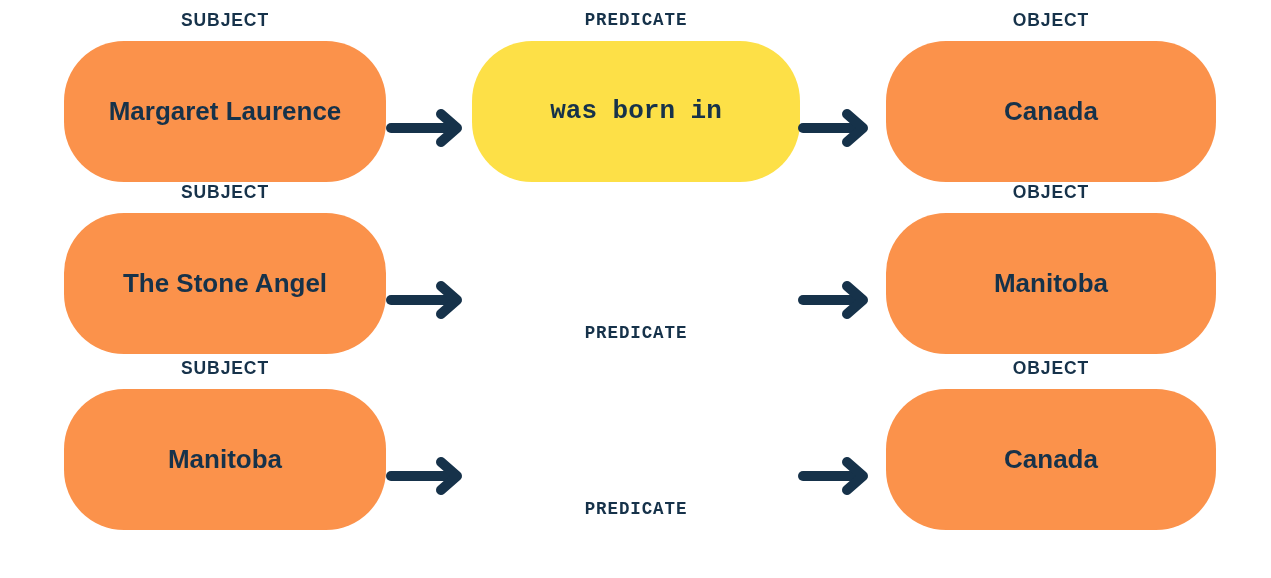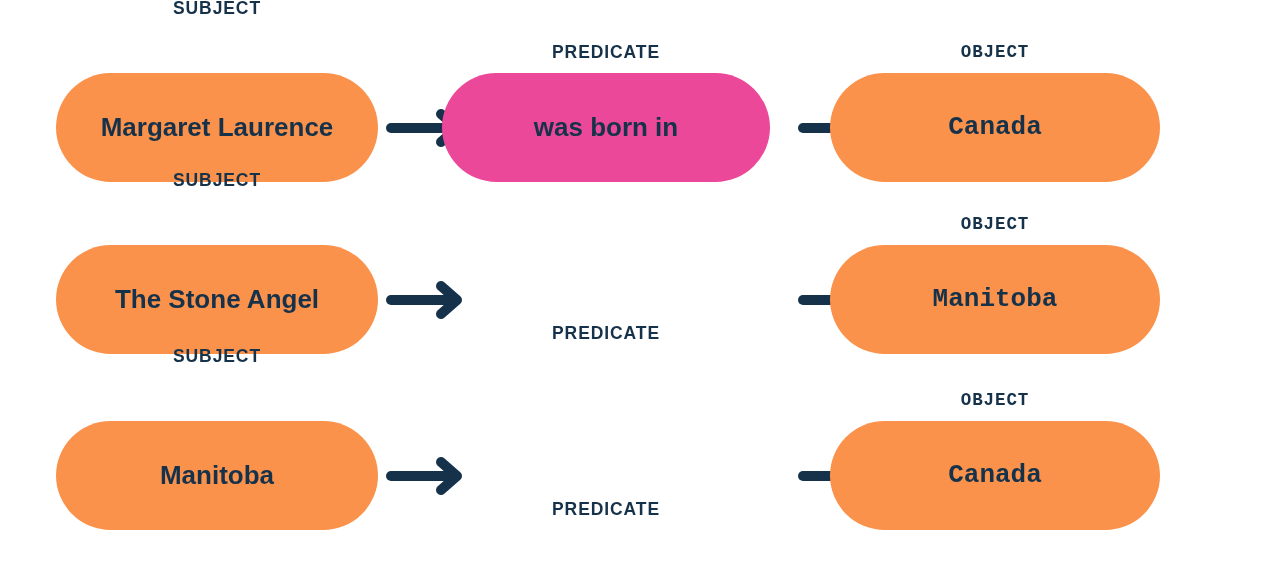--- a/index.html
+++ b/index.html
@@ -34,46 +34,46 @@
   .triple-row.row-2 { top: 390px; }
 
   
   .node {
     position: absolute;
     bottom: 0;
     display: flex;
     flex-direction: column;
     align-items: center;
   }
-  .node.subject   { left: 56px;  width: 322px; gap: 44px; }
-  .node.predicate { left: 442px; width: 328px; }
-  .node.object    { left: 830px; width: 330px; font-family: Liberation Mono, monospace; }
+  .node.subject   { left: 64px;  width: 322px; }
+  .node.predicate { left: 472px; width: 328px; font-family: Liberation Mono, monospace; }
+  .node.object    { left: 886px; width: 330px; }
 
   .node-label {
     font-size: 17.5px;
     font-weight: 600;
     letter-spacing: 0.9px;
     color: #16324a;
     line-height: 1;
     margin-bottom: 12px;
     white-space: nowrap;
   }
 
   .pill {
     width: 100%;
-    height: 109px;
+    height: 141px;
     border-radius: 60px;
     display: flex;
     align-items: center;
     justify-content: center;
     box-sizing: border-box;
     padding: 16px 14px;
   }
   .pill-entity    { background: #fb924b; }
-  .pill-predicate { background: #ec4899; }
+  .pill-predicate { background: #fde047; }
 
   .pill-text {
     font-size: 26px;
     font-weight: 700;
     color: #16324a;
     line-height: 1.1;
     text-align: center;
     white-space: nowrap;
   }
 

